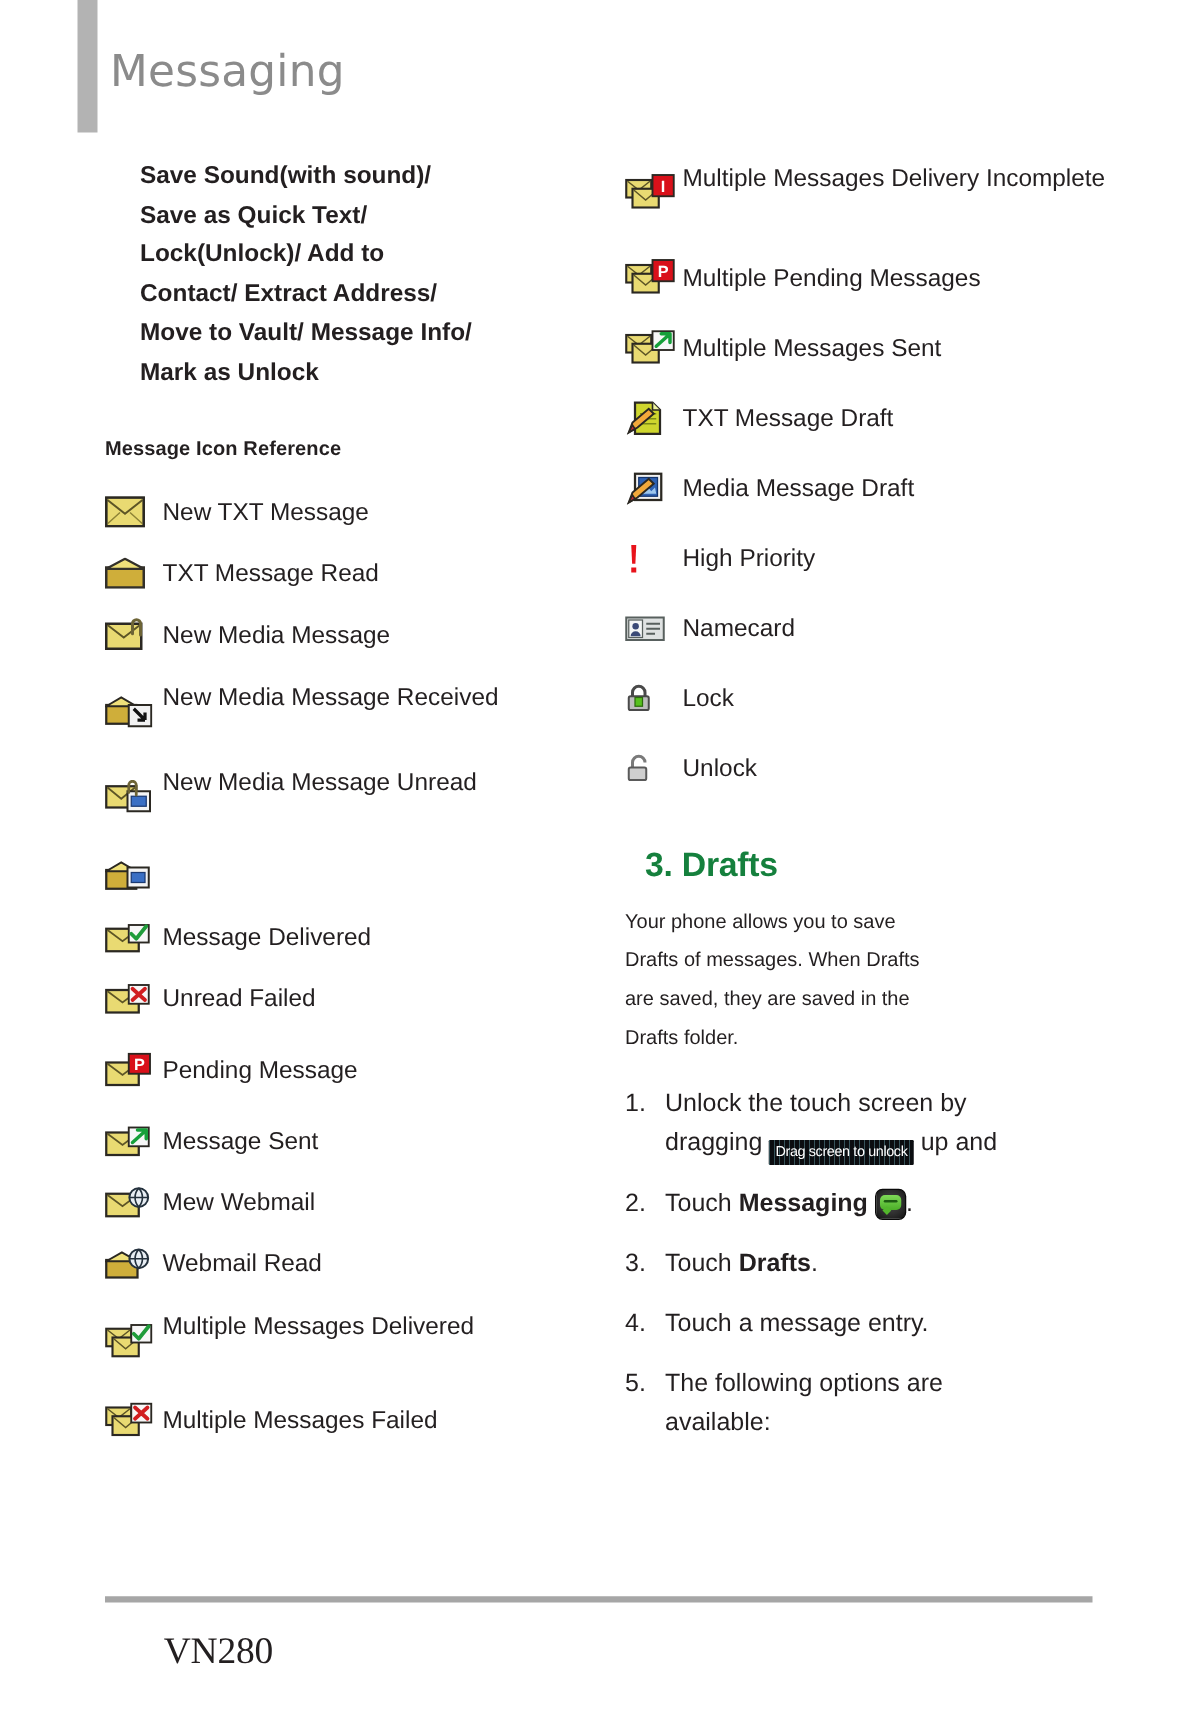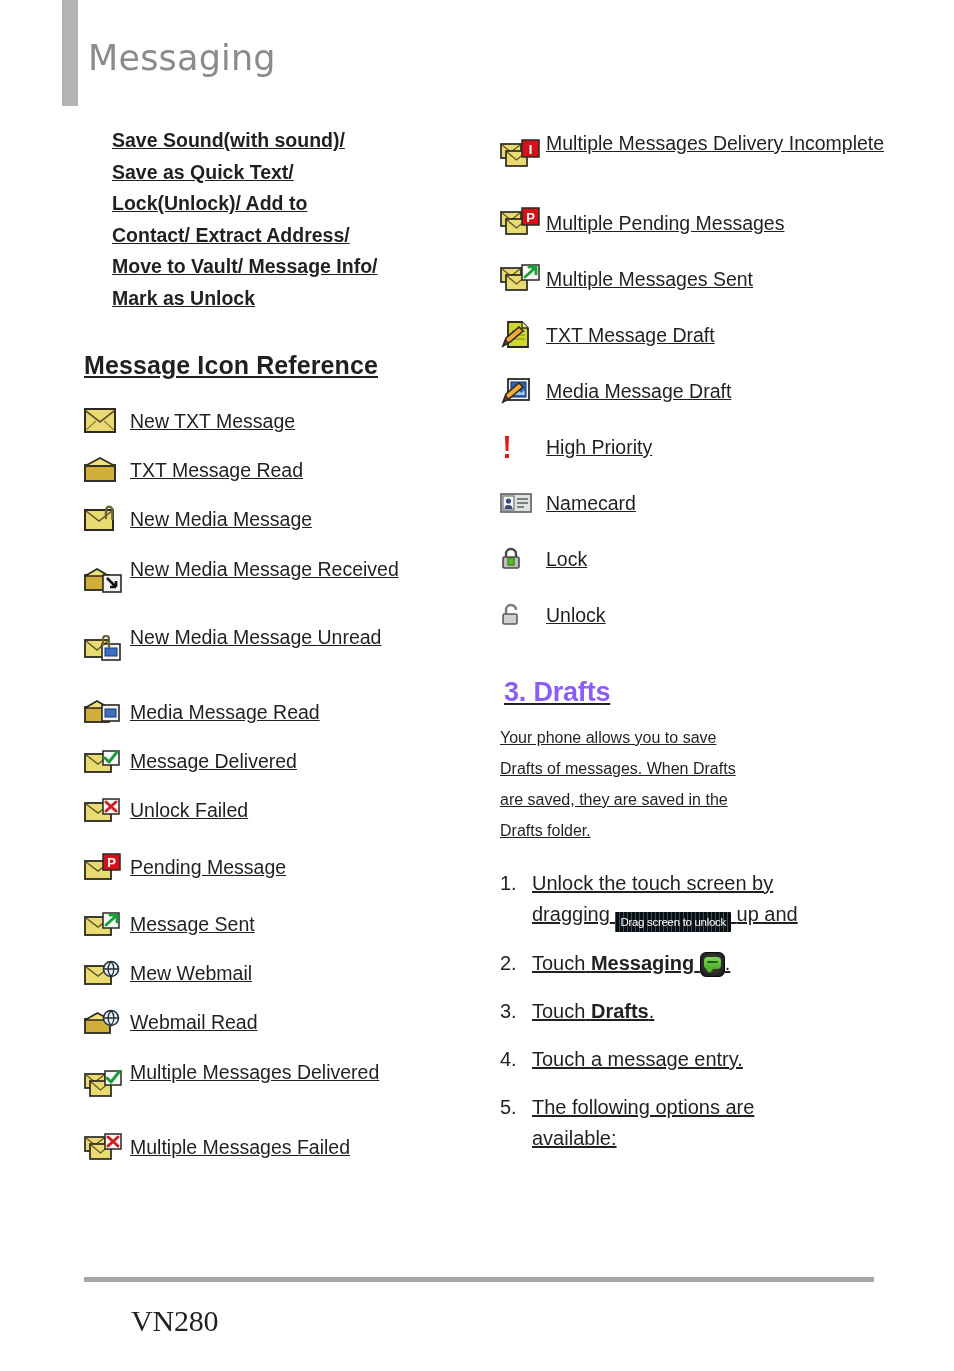--- a/index.html
+++ b/index.html
@@ -19,33 +19,33 @@
     background:#b3b3b3;
   }
   .hdr-title{
     position:absolute;left:88px;top:38px;
     font-size:35px;font-weight:400;color:#8b8b8b;
     letter-spacing:.2px;
     font-family:"DejaVu Sans", sans-serif;
   }
 
   
-  .col{position:absolute;top:125px;text-decoration:underline;}
+  .col{position:absolute;top:125px;}
   .col-left{left:84px;width:386px;}
   .col-right{left:500px;width:400px;}
 
   
   .intro{
     font-size:19.5px;font-weight:bold;line-height:31.5px;
     margin:0 0 0 28px;letter-spacing:0px;
   }
   .intro div{white-space:nowrap;}
 
   .section-head{
-    font-size:25px;font-weight:bold;
+    font-size:16px;font-weight:bold;
     margin:37px 0 0 0;letter-spacing:.1px;
   }
 
   
   .icon-list{margin-top:16px;}
   .irow{
     display:flex;align-items:flex-start;
     min-height:32px;
     margin-bottom:0px;
   }
@@ -67,22 +67,22 @@
   .irow.gap{margin-top:8px;}
 
   
   .col-right .irow.single{height:56px;}
   .col-right .irow.single .ico{height:56px;}
   .col-right .irow.tall{min-height:62px;}
   svg.icon{display:block;}
 
   
   .drafts-head{
-    font-size:27px;font-weight:bold;color:#8b5cf6;
-    margin:34px 0 0 4px;
+    font-size:27px;font-weight:bold;color:#15803d;
+    margin:34px 0 0 16px;
     letter-spacing:-.2px;
   }
   .drafts-body{
     font-size:16px;line-height:31px;margin-top:14px;
   }
   .drafts-body div{white-space:nowrap;}
 
   ol.steps{
     list-style:none;margin:22px 0 0 0;padding:0;
     font-size:20px;line-height:31px;
@@ -257,21 +257,20 @@
 
       <div class="irow single gap">
         <div class="ico">
           <svg class="icon" width="38" height="28" viewBox="0 0 38 28">
             <rect x="1" y="9" width="24" height="15" fill="#cfae3a" stroke="#2b2822" stroke-width="1.8"></rect>
             <path d="M1 10 L13 3 L25 10 Z" fill="#efe07a" stroke="#2b2822" stroke-width="1.6"></path>
             <rect x="18" y="7" width="17" height="16" fill="#f4f4f4" stroke="#2b2822" stroke-width="1.6"></rect>
             <rect x="21" y="11" width="11" height="8" fill="#3a6fc4" stroke="#1b3a72" stroke-width="1"></rect>
           </svg>
         </div>
-        <div class="lbl">Media Message Read</div>
       </div>
 
       <div class="irow single">
         <div class="ico">
           <svg class="icon" width="38" height="26" viewBox="0 0 38 26">
             <rect x="1" y="6" width="26" height="18" fill="#e9da72" stroke="#2b2822" stroke-width="1.8"></rect>
             <path d="M2 7 L14 16 L26 7" fill="none" stroke="#5d5526" stroke-width="1.4"></path>
             <rect x="19" y="3" width="16" height="14" fill="#f7f7f7" stroke="#2b2822" stroke-width="1.5"></rect>
             <path d="M21 10 L25 14 L33 4" fill="none" stroke="#1f9c3a" stroke-width="3" stroke-linecap="round" stroke-linejoin="round"></path>
           </svg>
@@ -281,21 +280,21 @@
 
       <div class="irow single">
         <div class="ico">
           <svg class="icon" width="38" height="26" viewBox="0 0 38 26">
             <rect x="1" y="6" width="26" height="18" fill="#e9da72" stroke="#2b2822" stroke-width="1.8"></rect>
             <path d="M2 7 L14 16 L26 7" fill="none" stroke="#5d5526" stroke-width="1.4"></path>
             <rect x="19" y="2" width="16" height="15" fill="#f7f7f7" stroke="#2b2822" stroke-width="1.5"></rect>
             <path d="M22 5 L32 14 M32 5 L22 14" stroke="#d11e20" stroke-width="3" stroke-linecap="round"></path>
           </svg>
         </div>
-        <div class="lbl">Unlock Failed</div>
+        <div class="lbl">Unread Failed</div>
       </div>
 
       <div class="irow single gap">
         <div class="ico">
           <svg class="icon" width="38" height="28" viewBox="0 0 38 28">
             <rect x="1" y="8" width="26" height="18" fill="#e9da72" stroke="#2b2822" stroke-width="1.8"></rect>
             <path d="M2 9 L14 18 L26 9" fill="none" stroke="#5d5526" stroke-width="1.4"></path>
             <rect x="19" y="1" width="17" height="16" fill="#d9101a" stroke="#2b2822" stroke-width="1.5"></rect>
             <text x="27.5" y="14" font-family="Liberation Sans, sans-serif" font-size="13" font-weight="bold" fill="#ffffff" text-anchor="middle">P</text>
           </svg>

